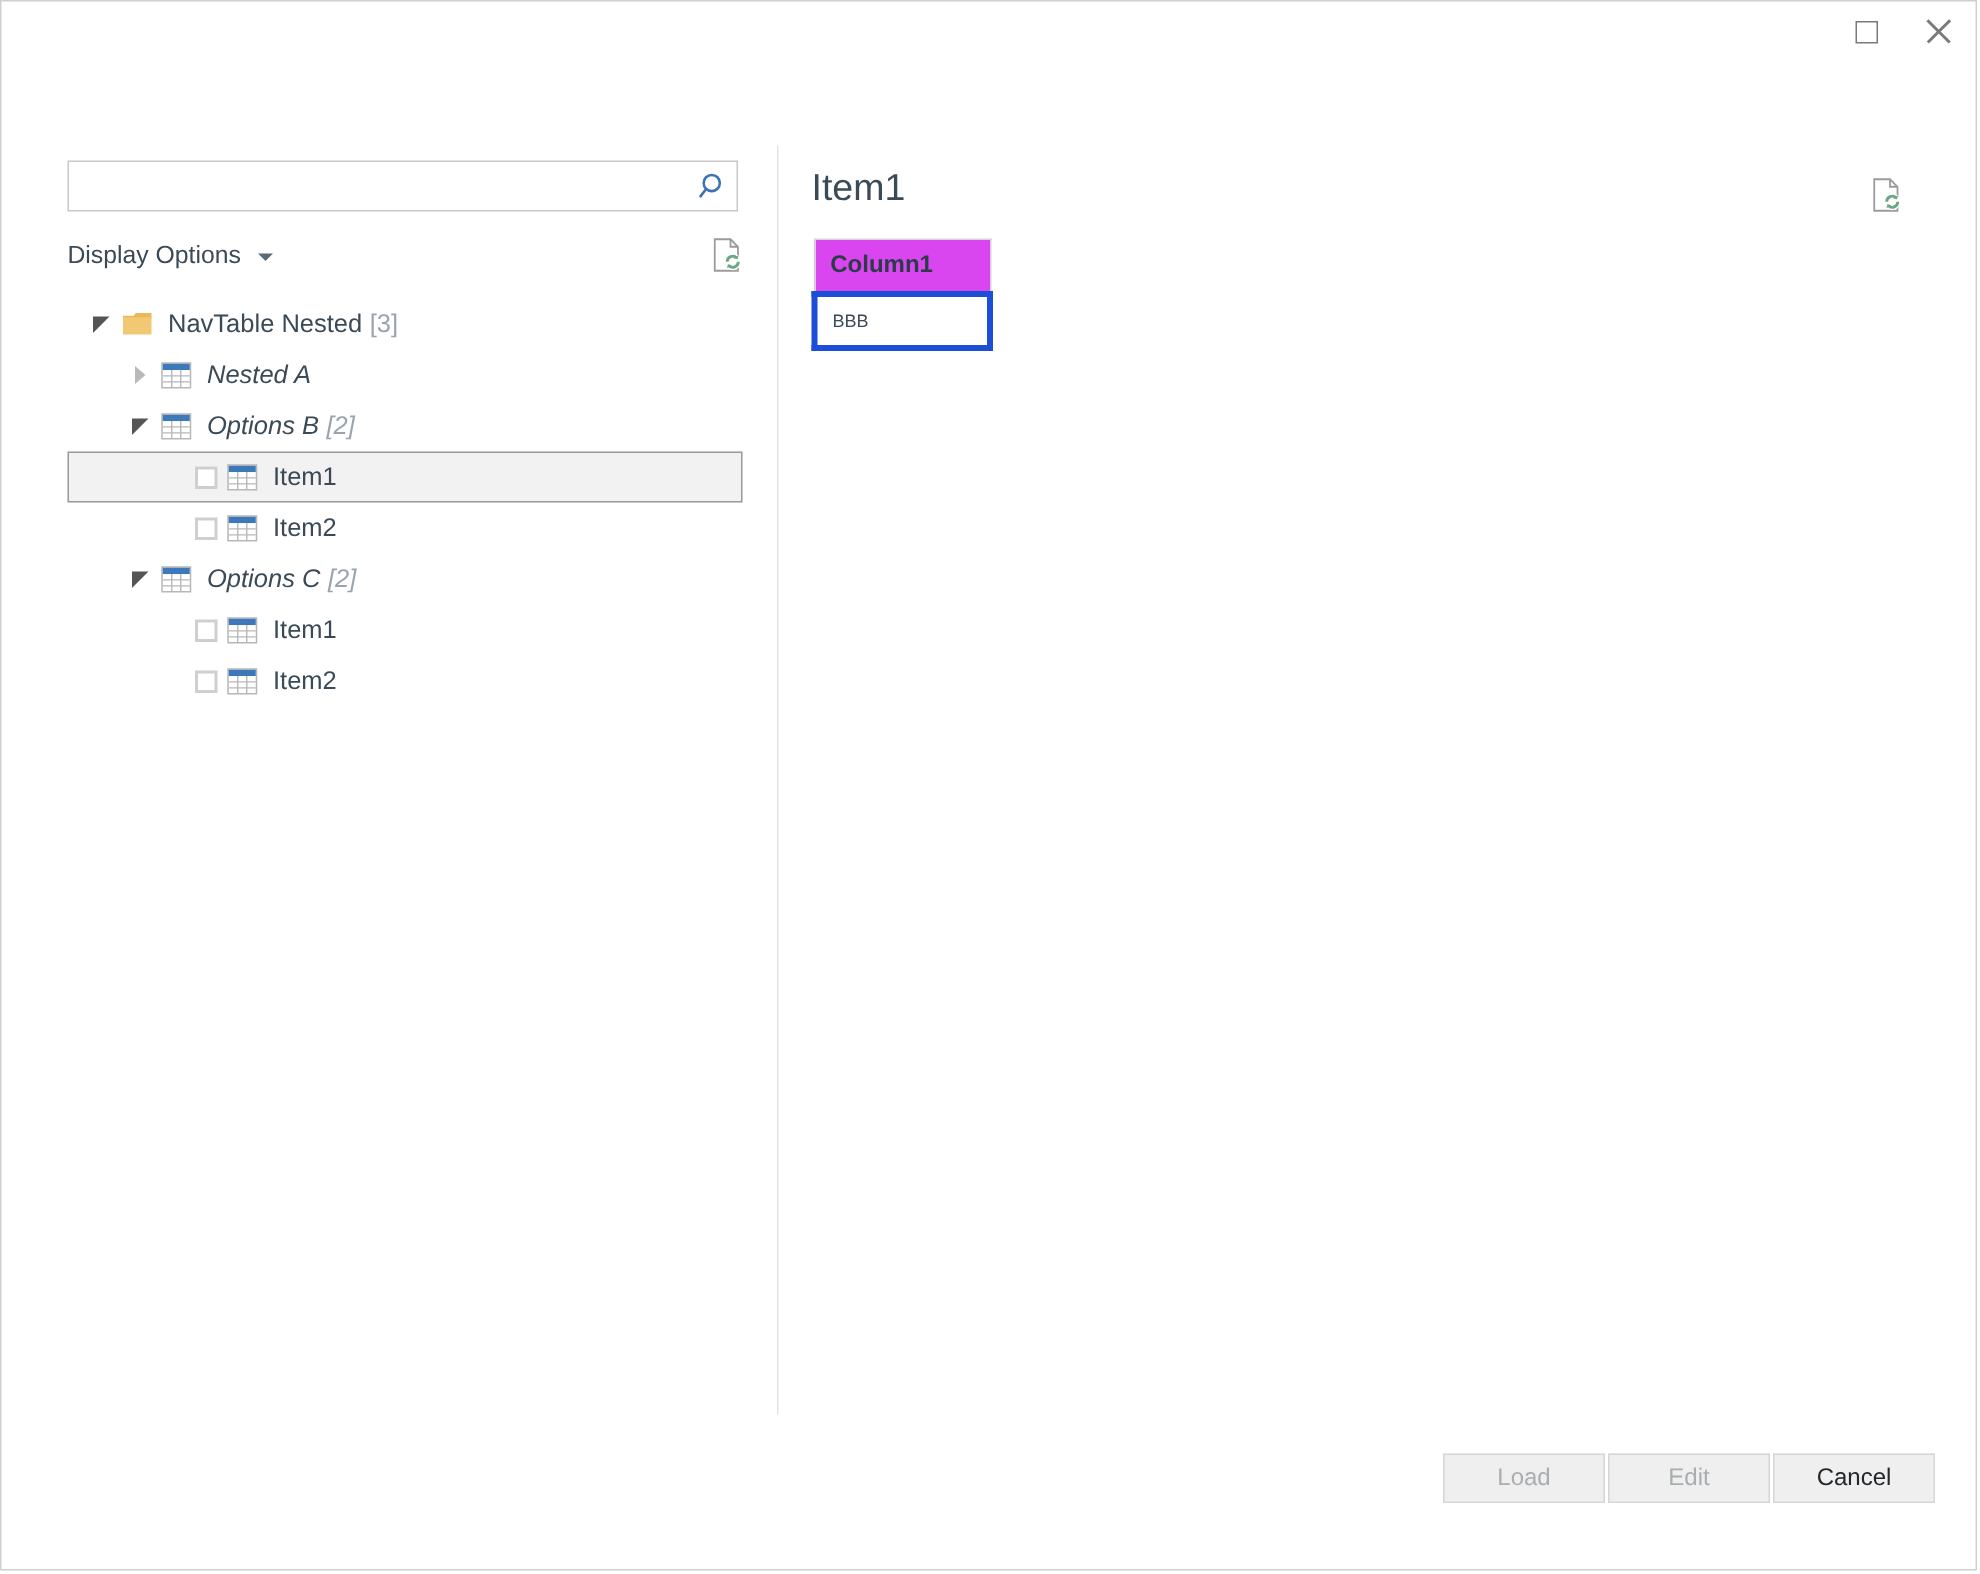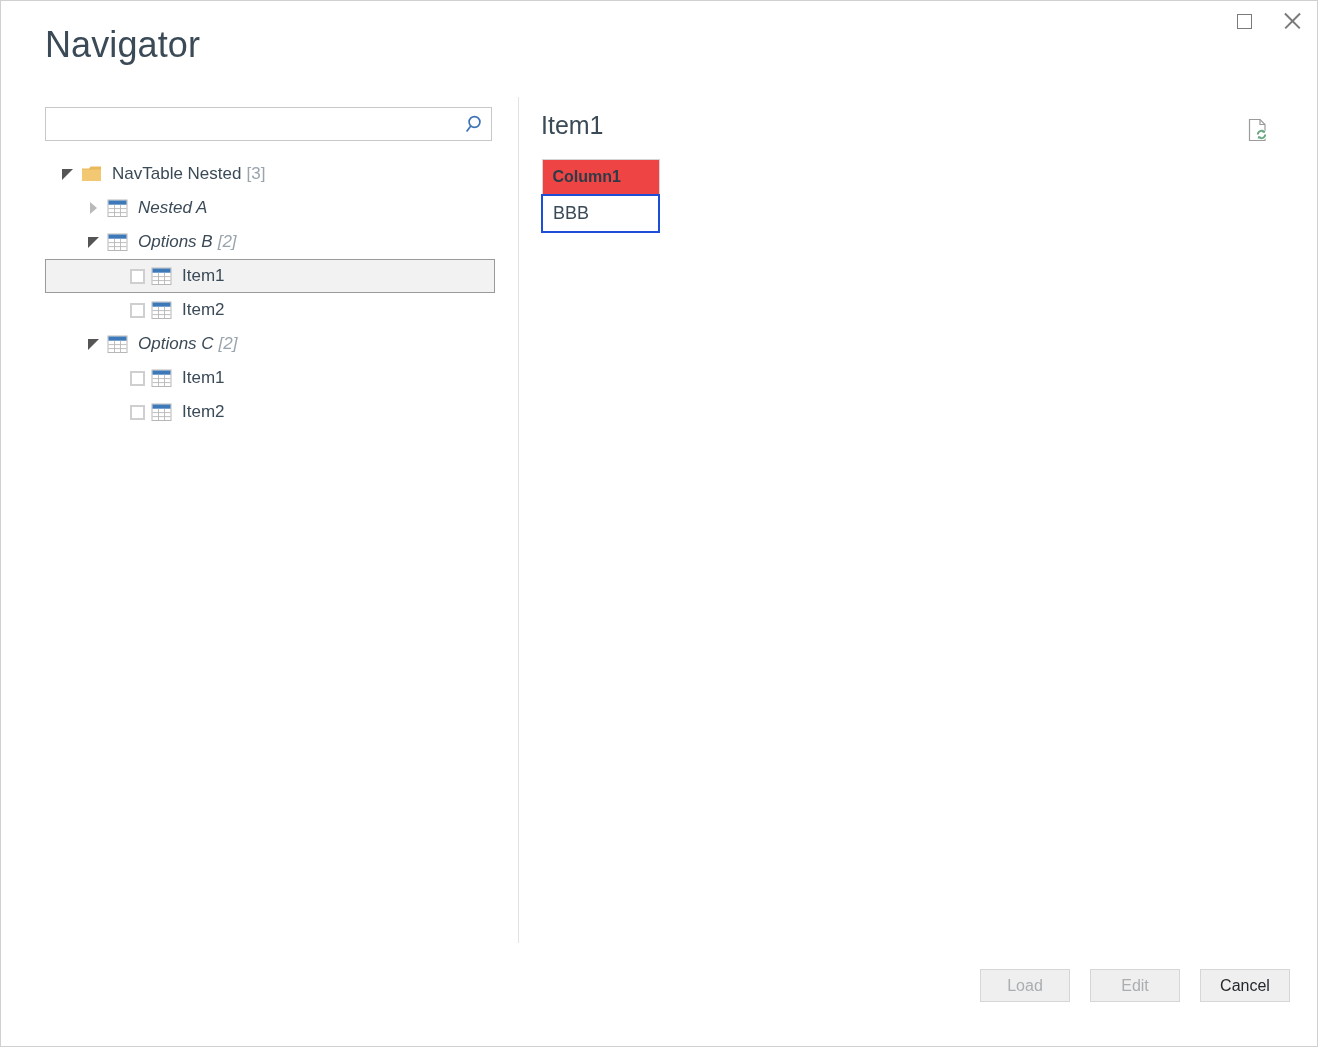--- a/index.html
+++ b/index.html
@@ -253,51 +253,51 @@
     width: 30px; height: 30px;
     display: flex; align-items: center; justify-content: center;
     cursor: default;
   }
   #preview-table {
     margin-top: 21px;
     border-collapse: collapse;
     table-layout: fixed;
   }
   #preview-table th {
-    background: #ef4444;
+    background: #d946ef;
     border: 1px solid #d4d4d4;
     font-size: 16px;
     font-weight: bold;
     color: #2b3b47;
     text-align: left;
     padding: 8px 10px;
     height: 18px;
   }
   #preview-table td {
     background: #ffffff;
-    border: 2px solid #1d4ed8;
-    font-size: 18px;
+    border: 4px solid #1d4ed8;
+    font-size: 12px;
     color: #3b4a57;
     text-align: left;
     padding: 7px 10px;
     height: 18px;
   }
 
   
   #footer {
     position: absolute;
     left: 0;
     right: 0;
     bottom: 0;
     height: 105px;
   }
   .footer-btn {
     position: absolute;
     top: 28px;
-    width: 90px;
+    width: 108px;
     height: 33px;
     border: 1px solid #d6d6d6;
     background: #efefef;
     font-family: "Liberation Sans", sans-serif;
     font-size: 16px;
     display: flex;
     align-items: center;
     justify-content: center;
     box-sizing: border-box;
     cursor: default;
@@ -315,34 +315,52 @@
 
   <div id="titlebar">
     <div class="win-btn" id="btn-maximize">
       <span class="maximize-glyph"></span>
     </div>
     <div class="win-btn" id="btn-close">
       <span class="close-glyph"></span>
     </div>
   </div>
 
-  <div id="page-title">Navigator</div>
 
   <div id="left-pane">
 
     <div id="search-row">
       <input id="search-input" type="text" value="" placeholder="" style="">
       <span id="search-icon-btn">
         <svg width="22" height="22" viewBox="0 0 22 22">
           <circle cx="11.5" cy="9" r="5.4" fill="none" stroke="#3d72b5" stroke-width="1.7"></circle>
           <line x1="7.6" y1="13.2" x2="3.6" y2="18.4" stroke="#3d72b5" stroke-width="1.7"></line>
         </svg>
       </span>
     </div>
 
+    <div id="options-row">
+      <div id="display-options">
+        <span>Display Options</span>
+        <span class="caret-down"></span>
+      </div>
+      <div id="refresh-left">
+        <svg class="doc-refresh" width="22" height="24" viewBox="0 0 22 24">
+          <path d="M2.5 1.5 H13 L18 6.5 V22.5 H2.5 Z" fill="#ffffff" stroke="#9b9b9b" stroke-width="1.2" stroke-linejoin="miter"></path>
+          <path d="M13 1.5 V6.5 H18" fill="none" stroke="#9b9b9b" stroke-width="1.2"></path>
+          <g transform="translate(9.5,11.5)">
+            <circle cx="5" cy="5" r="5.6" fill="#ffffff"></circle>
+            <path d="M1.3 5 A3.7 3.7 0 0 1 7.6 2.4" fill="none" stroke="#6aa882" stroke-width="1.9"></path>
+            <path d="M8.7 5 A3.7 3.7 0 0 1 2.4 7.6" fill="none" stroke="#6aa882" stroke-width="1.9"></path>
+            <path d="M8.9 0.6 L8.2 3.4 L5.4 2.7 Z" fill="#6aa882"></path>
+            <path d="M1.1 9.4 L1.8 6.6 L4.6 7.3 Z" fill="#6aa882"></path>
+          </g>
+        </svg>
+      </div>
+    </div>
 
     <div id="tree">
         <div class="tree-row indent-0">
           <span class="expander">
             <span class="tri-expanded"></span>
           </span>
           <span class="ico">
             <svg class="folder-ico" width="22" height="18" viewBox="0 0 22 18">
               <path d="M1 3.5 L8 3.5 L9.6 1.6 L20 1.6 L20 5.5 L1 5.5 Z" fill="#eab95c"></path>
               <rect x="1" y="4.6" width="19" height="11.4" fill="#f3c873"></rect>

